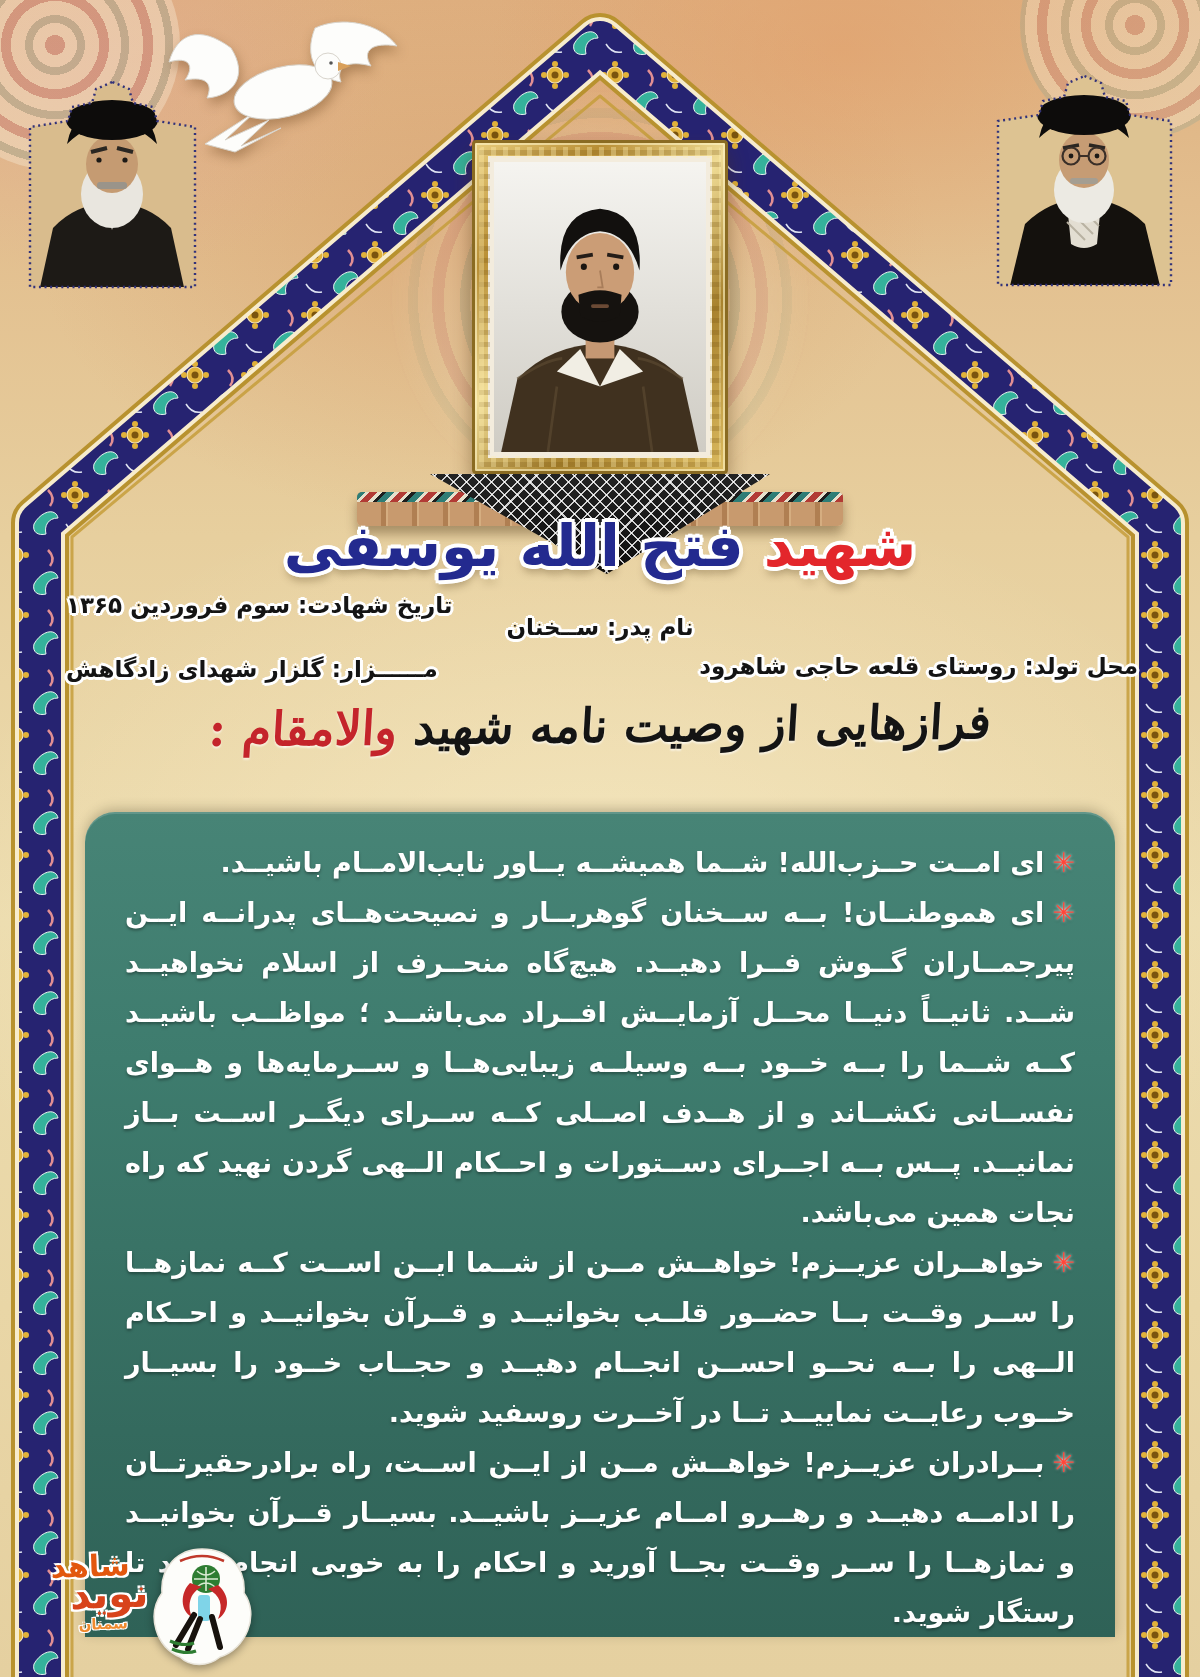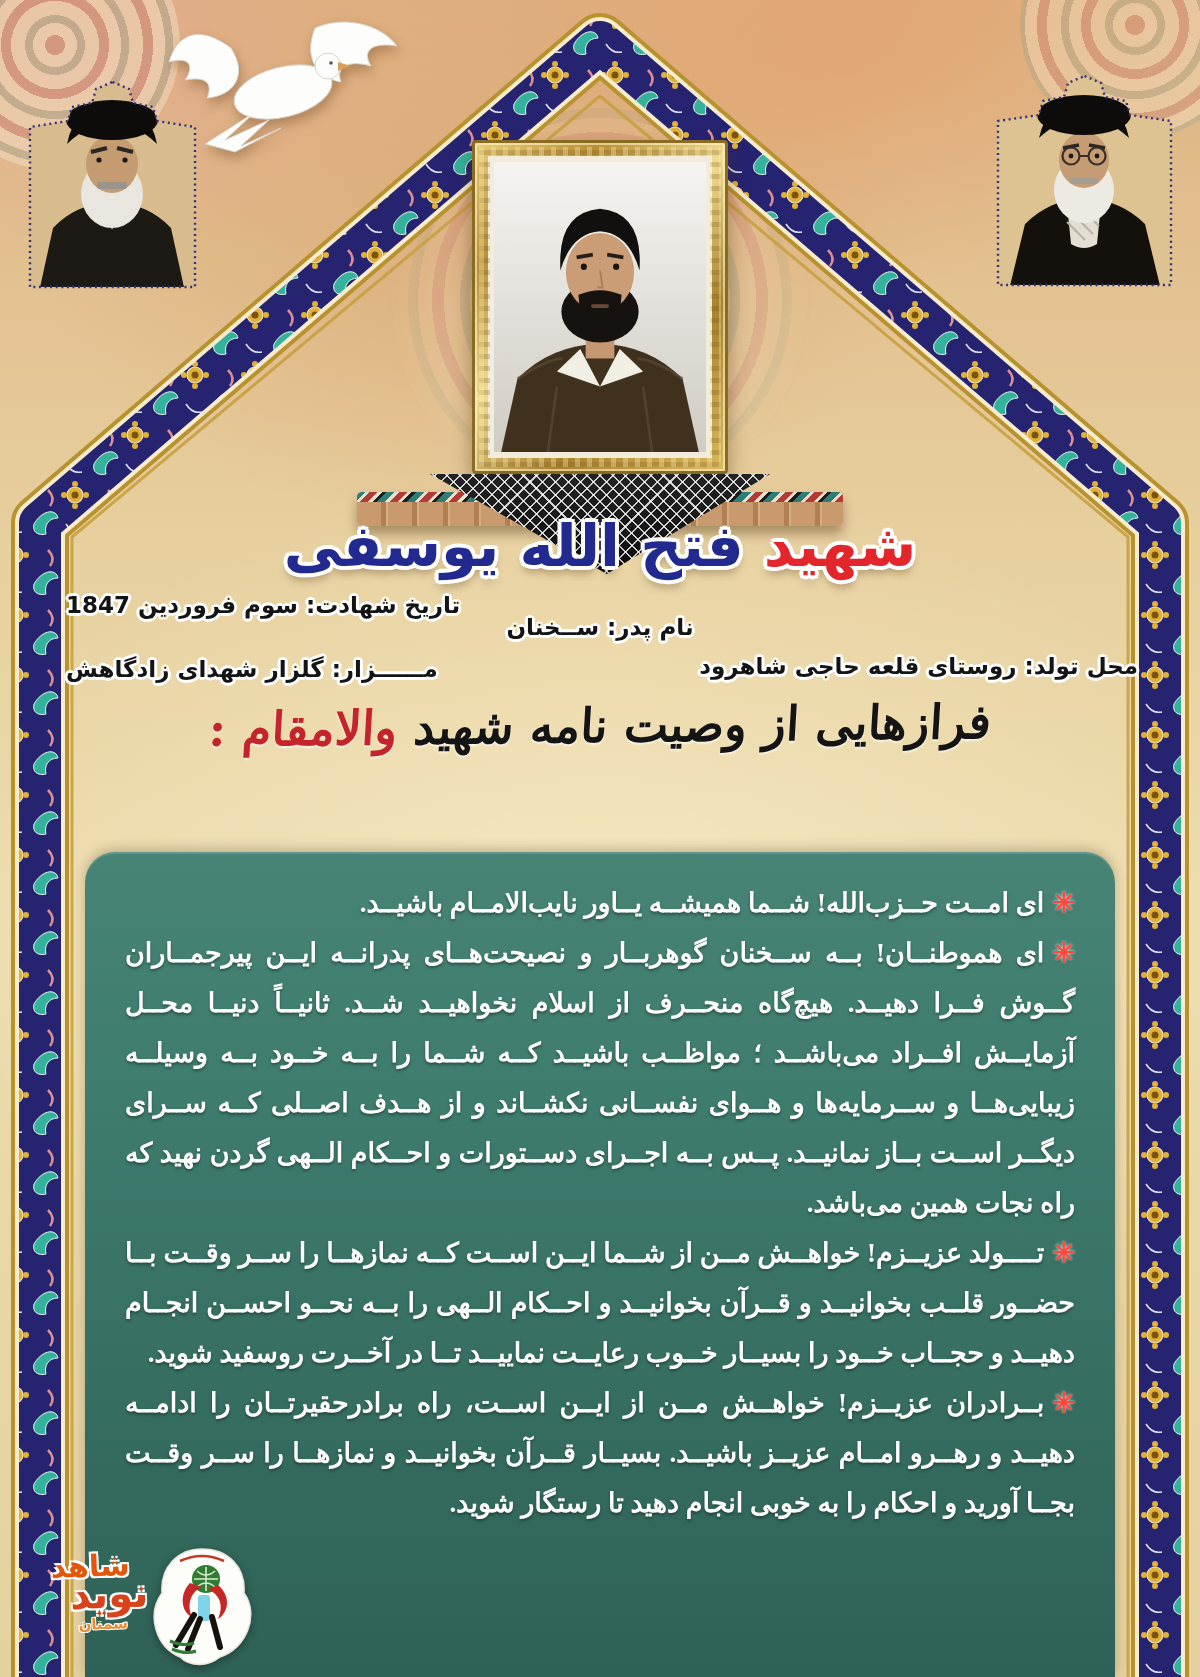--- a/index.html
+++ b/index.html
@@ -59,25 +59,24 @@
   .will-heading{
     left:0;top:698px;width:100%;text-align:center;direction:rtl;z-index:25;
     font-family:"DejaVu Serif",serif;font-weight:bold;font-size:47px;
     transform:rotate(-.6deg) skewX(-4deg);color:#141414;
     text-shadow:0 2px 2px rgba(255,255,255,.6);
   }
   .will-heading .accent{color:#c4242b;}
 
   
   .will-box{
-    left:85px;top:852px;width:1030px;height:825px;z-index:20;
+    left:85px;top:812px;width:1030px;height:825px;z-index:20;
     border-radius:30px 30px 0 0;
     background:linear-gradient(180deg,#478476 0%,#3e7c6e 30%,#346a5e 75%,#2f6257 100%);
     box-shadow:0 -3px 12px rgba(40,30,10,.25), inset 0 2px 0 rgba(255,255,255,.15);
-    font-family:Liberation Serif, serif;
   }
   .will-text{
     direction:rtl;text-align:justify;color:#fff;font-weight:bold;
     font-size:27px;line-height:50px;padding:26px 40px 10px 40px;
     text-shadow:0 2px 3px rgba(0,0,0,.35);
   }
   .will-text p{margin:0;}
   .bullet{color:#ff463a;margin-left:8px;text-shadow:0 0 3px #fff,0 2px 3px rgba(0,0,0,.3);}
 
   
@@ -270,34 +269,34 @@
 
   <div class="abs rug"></div>
   <div class="abs keffiyeh"></div>
 
   <div class="abs title">
     <span class="red outline-w">شهید</span>
     <span class="blue outline-w">فتح الله یوسفی</span>
   </div>
 
   <div class="abs info i-father">نام پدر: ســخنان</div>
-  <div class="abs info i-martyr">تاریخ شهادت: سوم فروردین 1847</div>
+  <div class="abs info i-martyr">تاریخ شهادت: سوم فروردین ۱۳۶۵</div>
   <div class="abs info i-grave">مــــــزار: گلزار شهدای زادگاهش</div>
   <div class="abs info i-place">محل تولد: روستای قلعه حاجی شاهرود</div>
 
   <div class="abs will-heading">
     <span>فرازهایی از وصیت نامه شهید</span>
     <span class="accent">والامقام :</span>
   </div>
 
   <div class="abs will-box">
     <div class="will-text">
       <p><span class="bullet">✳</span><span>ای امــت حــزب‌الله! شــما همیشــه یــاور نایب‌الامــام باشیــد.</span></p>
       <p><span class="bullet">✳</span><span>ای هموطنــان! بــه ســخنان گوهربــار و نصیحت‌هــای پدرانــه ایــن پیرجمــاران گــوش فــرا دهیــد. هیچ‌گاه منحــرف از اسلام نخواهیــد شــد. ثانیــاً دنیــا محــل آزمایــش افــراد می‌باشــد ؛ مواظــب باشیــد کــه شــما را بــه خــود بــه وسیلــه زیبایی‌هــا و ســرمایه‌ها و هــوای نفســانی نکشــاند و از هــدف اصــلی کــه ســرای دیگــر اســت بــاز نمانیــد. پــس بــه اجــرای دســتورات و احــکام الــهی گردن نهید که راه نجات همین می‌باشد.</span></p>
-      <p><span class="bullet">✳</span><span>تــــولد عزیــزم! خواهــش مــن از شــما ایــن اســت کــه نمازهــا را ســر وقــت بــا حضــور قلــب بخوانیــد و قــرآن بخوانیــد و احــکام الــهی را بــه نحــو احســن انجــام دهیــد و حجــاب خــود را بسیــار خــوب رعایــت نماییــد تــا در آخــرت روسفید شوید.</span></p>
+      <p><span class="bullet">✳</span><span>خواهــران عزیــزم! خواهــش مــن از شــما ایــن اســت کــه نمازهــا را ســر وقــت بــا حضــور قلــب بخوانیــد و قــرآن بخوانیــد و احــکام الــهی را بــه نحــو احســن انجــام دهیــد و حجــاب خــود را بسیــار خــوب رعایــت نماییــد تــا در آخــرت روسفید شوید.</span></p>
       <p><span class="bullet">✳</span><span>بــرادران عزیــزم! خواهــش مــن از ایــن اســت، راه برادرحقیرتــان را ادامــه دهیــد و رهــرو امــام عزیــز باشیــد. بسیــار قــرآن بخوانیــد و نمازهــا را ســر وقــت بجــا آورید و احکام را به خوبی انجام دهید تا رستگار شوید.</span></p>
     </div>
   </div>
 
   <div class="abs navid-logo">
     <span class="w1">شاهد</span>
     <span class="w2">نوید</span>
     <span class="region">سمنان</span>
   </div>
 

